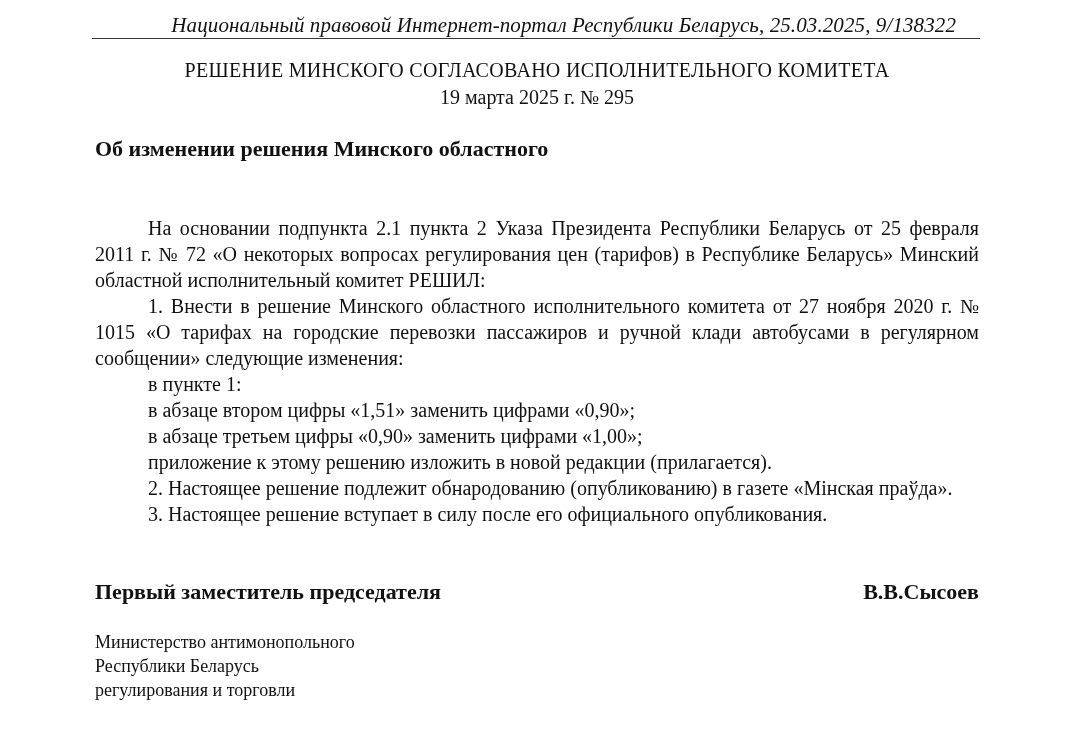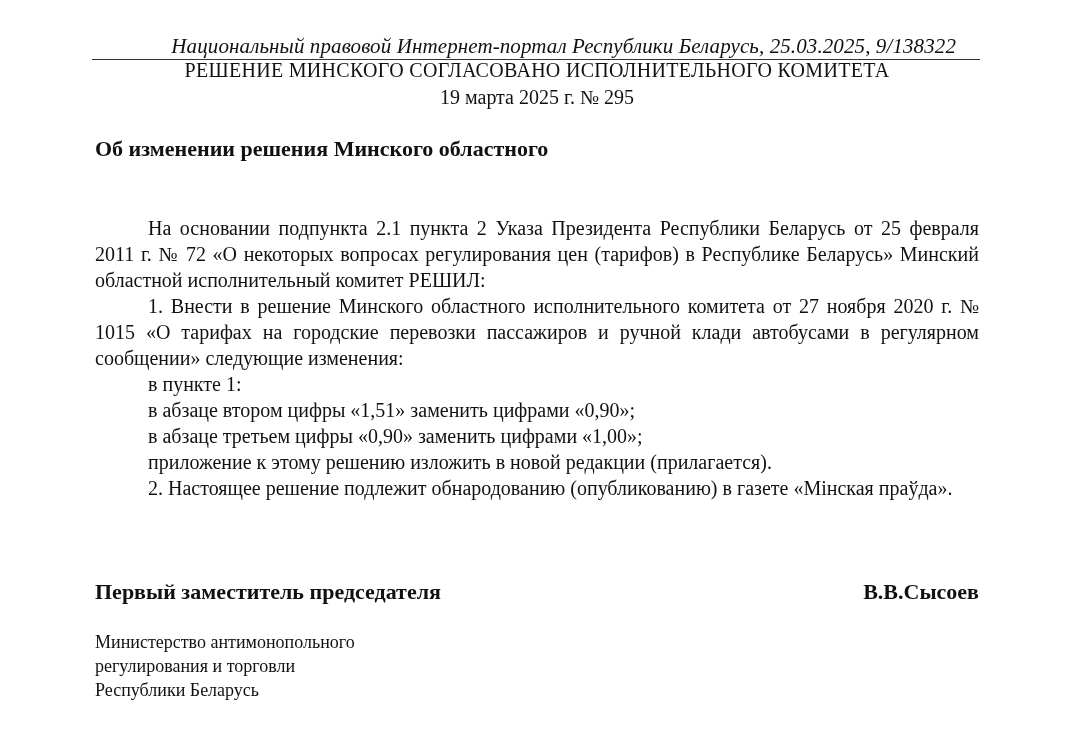--- a/index.html
+++ b/index.html
@@ -17,21 +17,21 @@
     }
     .page {
       position: absolute;
       left: 95px;
       top: 0;
       width: 884px;
     }
     .portal-header {
       position: absolute;
       left: -3px;
-      top: 32px;
+      top: 11px;
       width: 888px;
       height: 28px;
       border-bottom: 1.5px solid #333333;
       text-align: right;
       font-style: italic;
       font-size: 21px;
       line-height: 28px;
       letter-spacing: 0.1px;
       box-sizing: border-box;
       padding-right: 24px;
@@ -119,26 +119,27 @@
   </div>
 
   <div class="body-text">
     <p class="para">На основании подпункта 2.1 пункта 2 Указа Президента Республики Беларусь от 25 февраля 2011 г. № 72 «О некоторых вопросах регулирования цен (тарифов) в Республике Беларусь» Минский областной исполнительный комитет РЕШИЛ:</p>
     <p class="para">1. Внести в решение Минского областного исполнительного комитета от 27 ноября 2020 г. № 1015 «О тарифах на городские перевозки пассажиров и ручной клади автобусами в регулярном сообщении» следующие изменения:</p>
     <p class="para">в пункте 1:</p>
     <p class="para">в абзаце втором цифры «1,51» заменить цифрами «0,90»;</p>
     <p class="para">в абзаце третьем цифры «0,90» заменить цифрами «1,00»;</p>
     <p class="para">приложение к этому решению изложить в новой редакции (прилагается).</p>
     <p class="para">2. Настоящее решение подлежит обнародованию (опубликованию) в газете «Мінская праўда».</p>
+    <p class="para">3. Настоящее решение вступает в силу после его официального опубликования.</p>
   </div>
 
   <div class="signature">
     <span>Первый заместитель председателя</span>
     <span>В.В.Сысоев</span>
   </div>
 
   <div class="agreed">
     <div class="agreed-line">Министерство антимонопольного</div>
+    <div class="agreed-line">Республики Беларусь</div>
     <div class="agreed-line">регулирования и торговли</div>
-    <div class="agreed-line">Республики Беларусь</div>
   </div>
 
 </div>
 
 </body></html>

